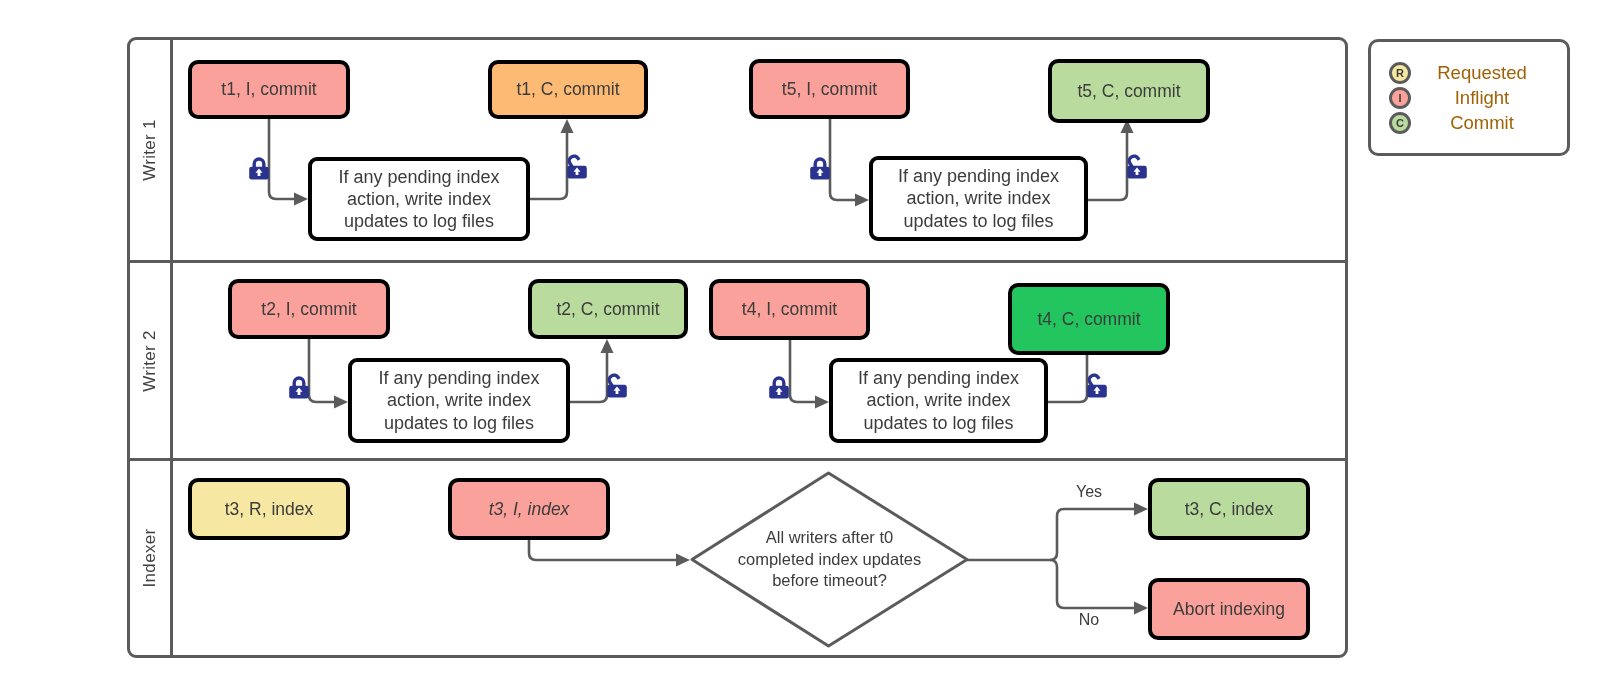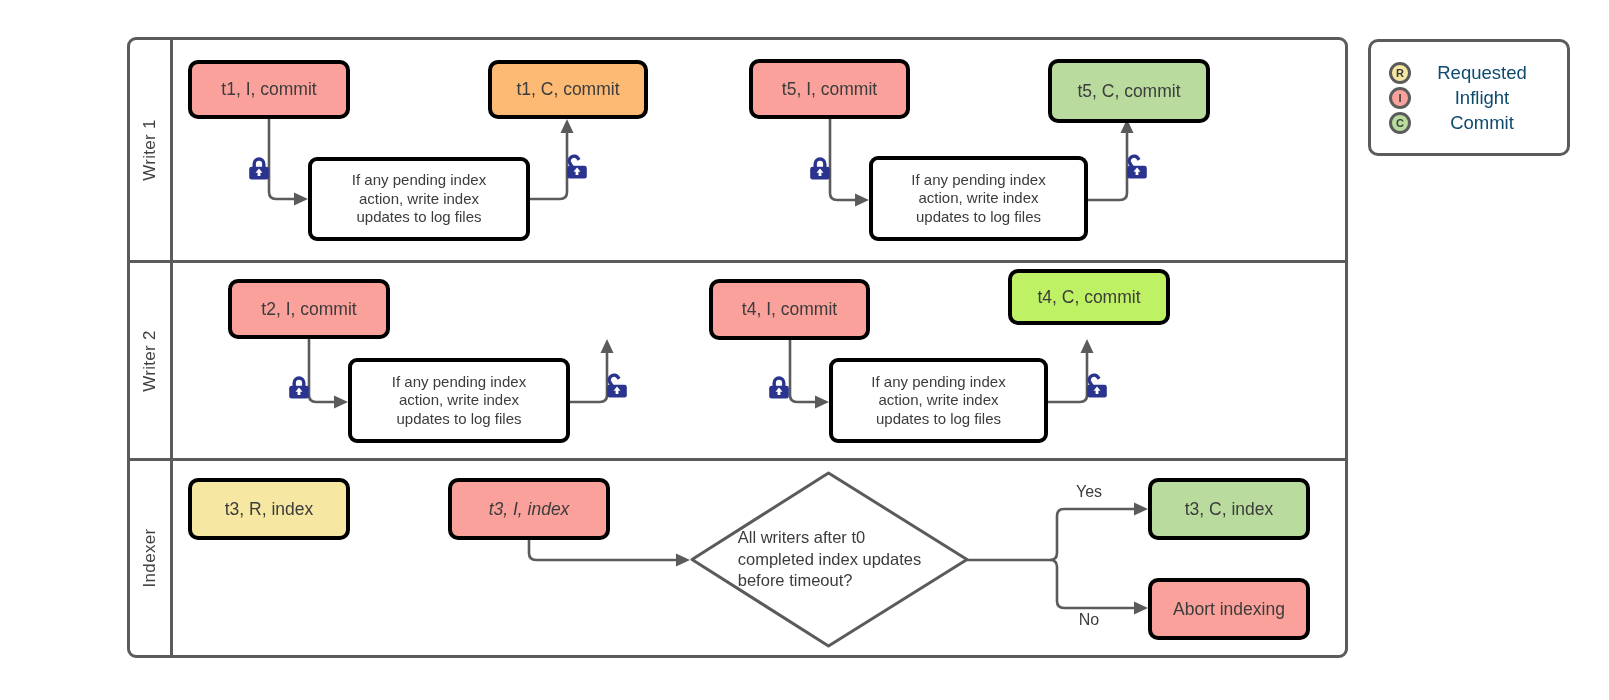--- a/index.html
+++ b/index.html
@@ -20,43 +20,43 @@
   }
   .lane-head span{
     transform:rotate(-90deg);white-space:nowrap;font-size:17px;color:#3f3f3f;letter-spacing:.3px;
   }
   
   .node{
     position:absolute;box-sizing:border-box;border:4px solid #000000;border-radius:10px;
     display:flex;align-items:center;justify-content:center;text-align:center;
     font-size:17.5px;color:#3c3c3c;background:#fff;z-index:3;
   }
-  .node.process{font-size:15px;line-height:1.23;white-space:pre-line;border-radius:9px;}
+  .node.process{font-size:18px;line-height:1.23;white-space:pre-line;border-radius:9px;}
   .decision-text{
-    position:absolute;display:flex;align-items:center;justify-content:center;
+    position:absolute;display:flex;align-items:center;justify-content:center;text-align:center;
     font-size:16.5px;line-height:1.3;white-space:pre-line;color:#3c3c3c;z-index:3;
   }
   .edge-label{
     position:absolute;font-size:16px;color:#3c3c3c;text-align:center;z-index:4;background:transparent;
   }
   
   .wires{position:absolute;left:0;top:0;width:1609px;height:700px;z-index:2;}
   
   .legend{
     position:absolute;left:1368px;top:39px;width:202px;height:117px;box-sizing:border-box;
     border:3px solid #5b5b5b;border-radius:10px;background:#fff;
     display:flex;flex-direction:column;justify-content:center;gap:3px;padding:6px 14px 6px 18px;z-index:3;
   }
   .legend-row{display:flex;align-items:center;}
   .legend-chip{
     width:16px;height:16px;border-radius:50%;border:3px solid #5b5b5b;flex:0 0 auto;
     display:flex;align-items:center;justify-content:center;
     font-size:11px;font-weight:bold;color:#3c3c3c;
   }
-  .legend-label{flex:1;text-align:center;font-size:18.5px;color:#0c4a6e;}
+  .legend-label{flex:1;text-align:center;font-size:18.5px;color:#a16207;}
 </style>
 </head>
 <body>
 
 <div class="canvas">
 
   <div class="panel">
     <div class="lane l1" style="top:0;height:220px;">
       <div class="lane-head">
         <span>Writer 1</span>
@@ -159,25 +159,26 @@
   <div class="node" style="left: 749px; top: 59px; width: 161px; height: 60px; background-color: rgb(249, 161, 154);">t5, I, commit</div>
   <div class="node process" style="left:869px;top:156px;width:219px;height:85px;">If any pending index
 action, write index
 updates to log files</div>
   <div class="node" style="left: 1048px; top: 59px; width: 162px; height: 64px; background-color: rgb(185, 220, 158);">t5, C, commit</div>
 
   <div class="node" style="left: 228px; top: 279px; width: 162px; height: 60px; background-color: rgb(249, 161, 154);">t2, I, commit</div>
   <div class="node process" style="left:348px;top:358px;width:222px;height:85px;">If any pending index
 action, write index
 updates to log files</div>
+  <div class="node" style="left: 528px; top: 279px; width: 160px; height: 60px; background-color: rgb(185, 220, 158);">t2, C, commit</div>
   <div class="node" style="left: 709px; top: 279px; width: 161px; height: 61px; background-color: rgb(249, 161, 154);">t4, I, commit</div>
   <div class="node process" style="left:829px;top:358px;width:219px;height:85px;">If any pending index
 action, write index
 updates to log files</div>
-  <div class="node" style="left: 1008px; top: 269px; width: 162px; height: 56px; background-color: #bef264;">t4, C, commit</div>
+  <div class="node" style="left: 1008px; top: 283px; width: 162px; height: 72px; background-color: #22c55e;">t4, C, commit</div>
 
   <div class="node" style="left: 188px; top: 478px; width: 162px; height: 62px; background-color: rgb(246, 232, 162);">t3, R, index</div>
   <div class="node" style="left: 448px; top: 478px; width: 162px; height: 62px; background-color: rgb(249, 161, 154); font-style: italic;">t3, I, index</div>
   <div class="decision-text" style="left:699px;top:494px;width:261px;height:131px;">All writers after t0
 completed index updates
 before timeout?</div>
   <div class="node" style="left: 1148px; top: 478px; width: 162px; height: 62px; background-color: rgb(185, 220, 158);">t3, C, index</div>
   <div class="node" style="left: 1148px; top: 578px; width: 162px; height: 62px; background-color: rgb(249, 161, 154);">Abort indexing</div>
 
   <div class="edge-label" style="left:1059px;top:483px;width:60px;">Yes</div>

